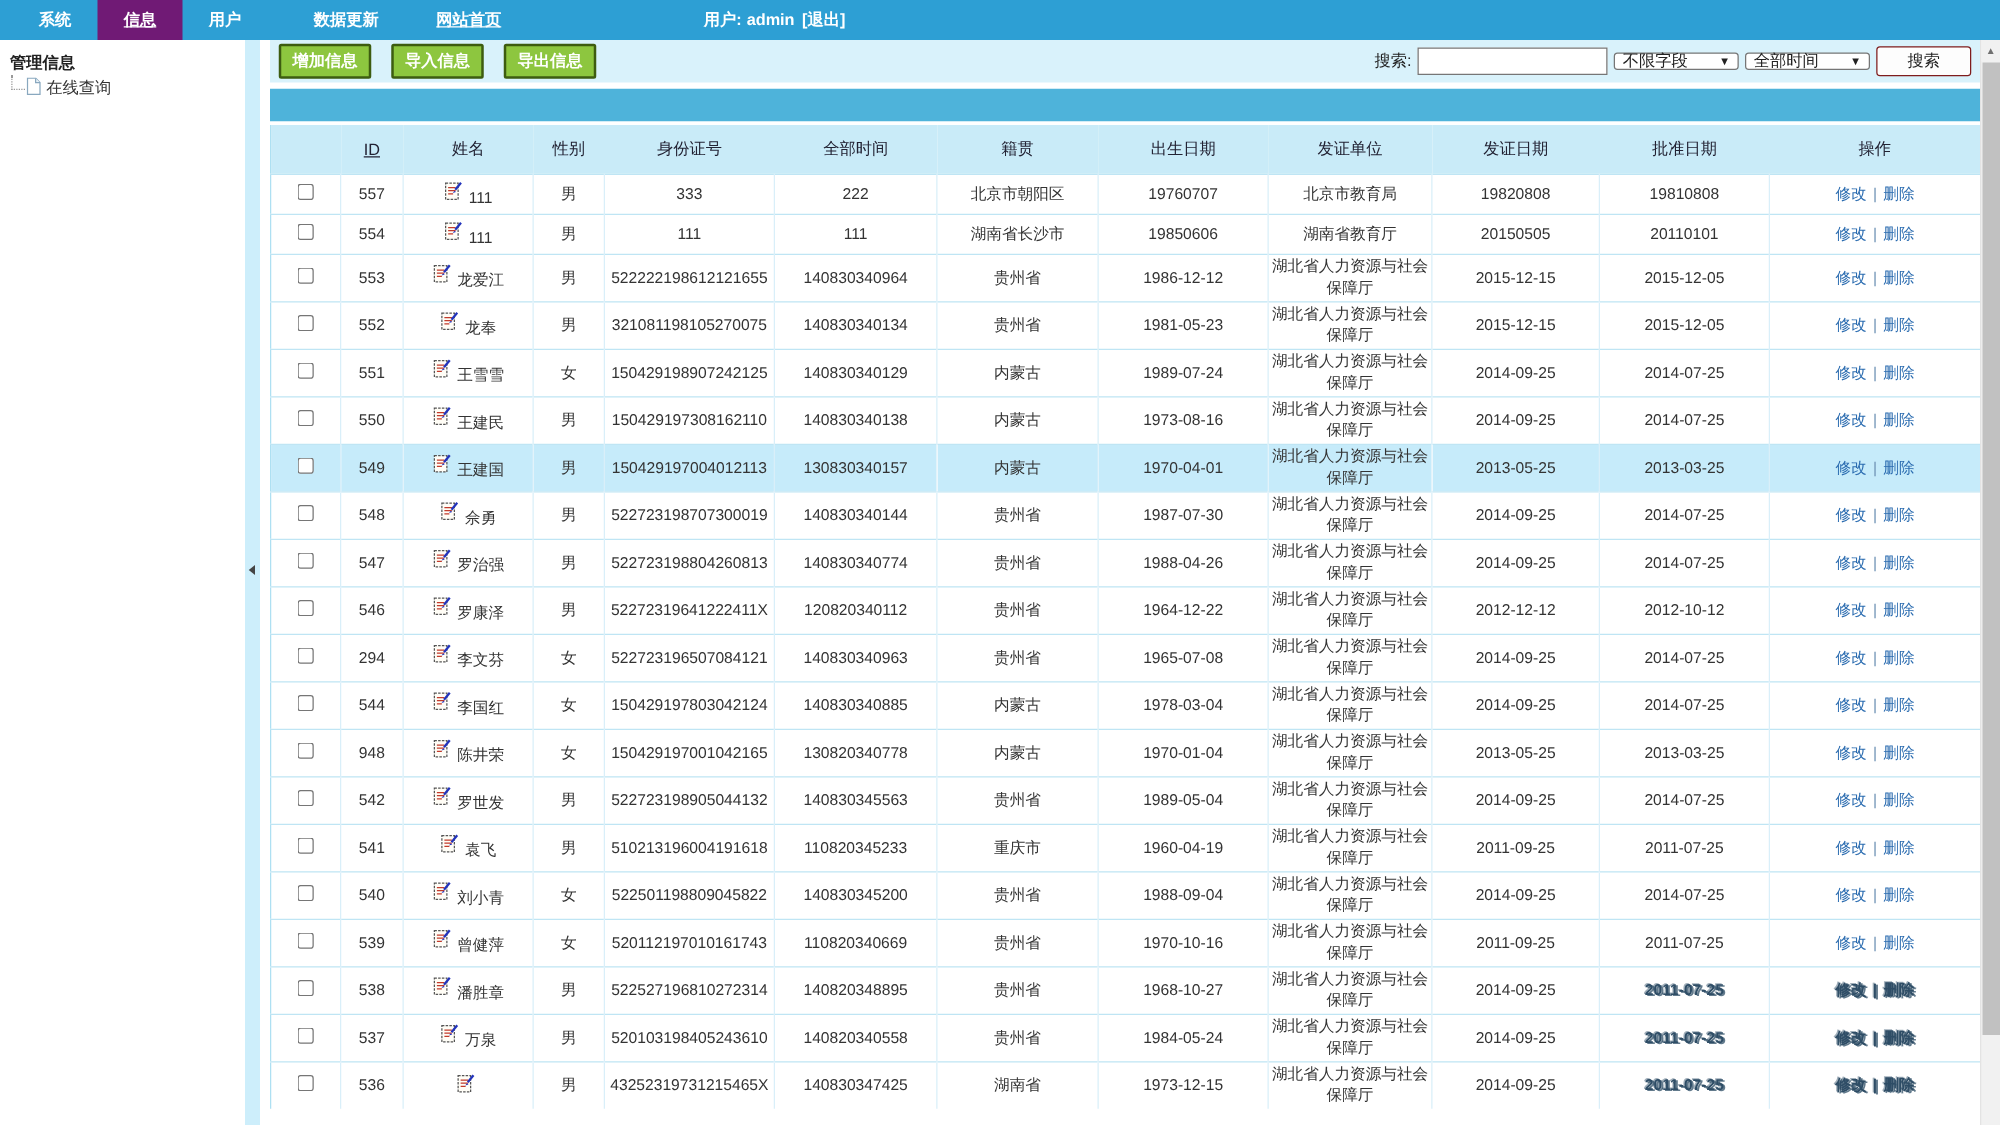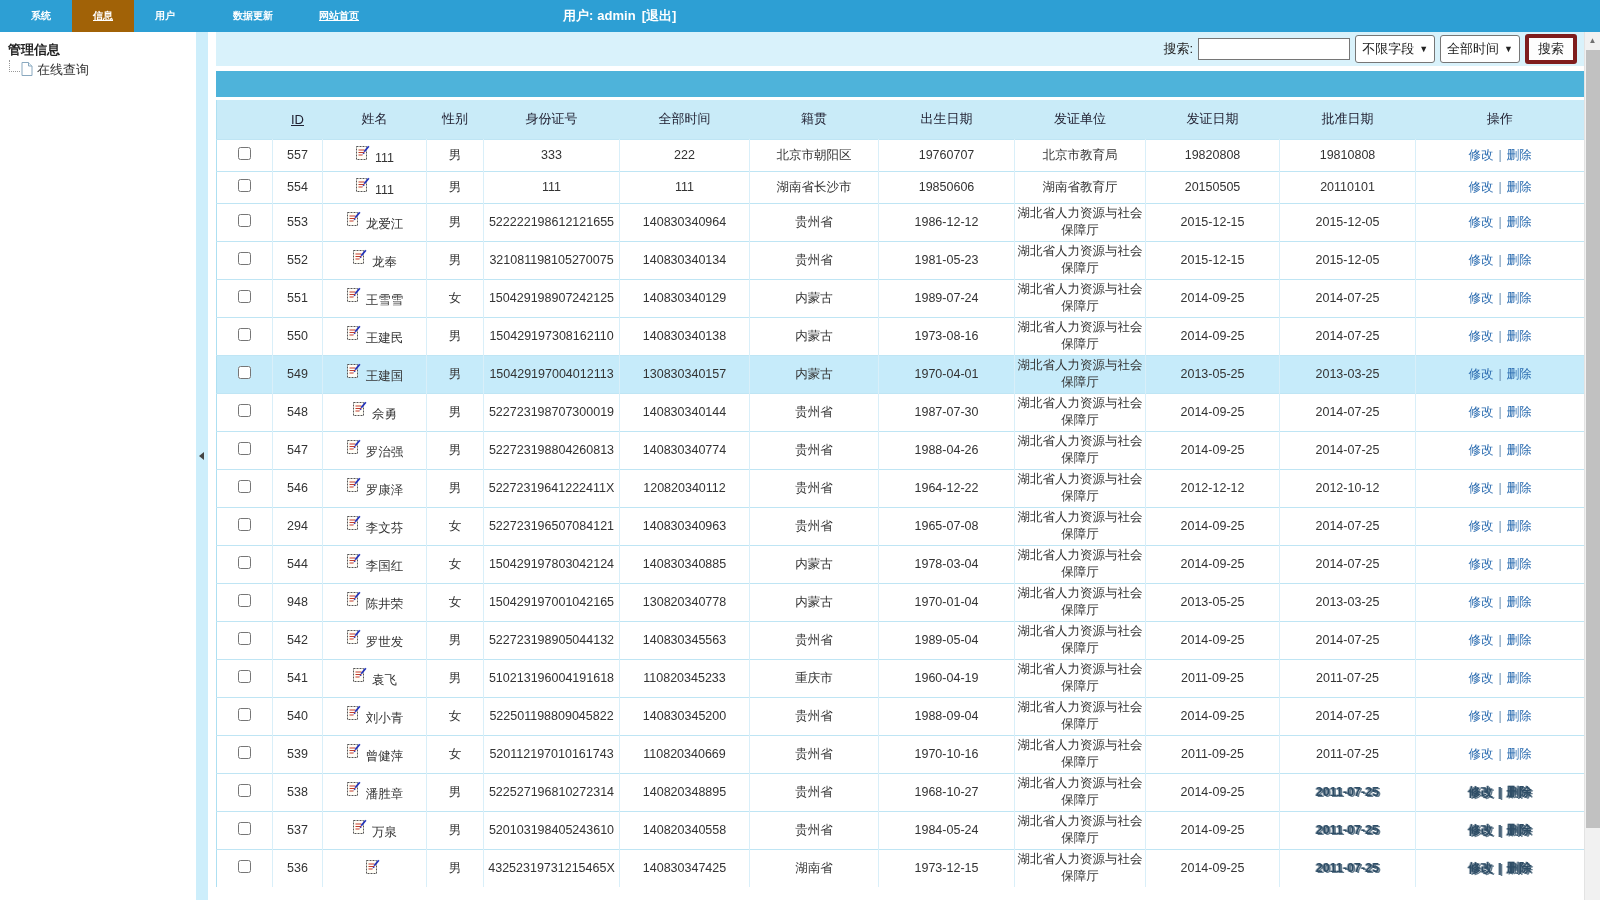--- a/index.html
+++ b/index.html
@@ -2,25 +2,25 @@
 <html><head>
 <meta charset="utf-8">
 <style>
   * { margin:0; padding:0; box-sizing:border-box; }
   html,body { width:1600px; height:900px; overflow:hidden; background:#fff;
     font-family:"Liberation Sans", sans-serif; }
 
   
   .topnav { position:absolute; left:0; top:0; width:1600px; height:32px;
     background:#2d9fd4; display:flex; align-items:stretch; padding-left:10px; }
-  .tab { color:#fff; font-weight:bold; font-size:10px; line-height:32px;
+  .tab { color:#fff; font-weight:bold; font-size:13px; line-height:32px;
     padding:0 21px; cursor:pointer; }
   .tab:nth-child(4){ margin-left:16px; }
   .tab:nth-child(5){ margin-left:4px;text-decoration:underline; }
-  .tab.active { background:#a16207;text-decoration:underline; }
+  .tab.active { background:#701a75;text-decoration:underline; }
   .user-area { position:absolute; left:563px; top:0; height:32px; line-height:32px;
     color:#fff; font-weight:bold; font-size:13px; white-space:nowrap; }
   .user-area a { color:#fff; text-decoration:none; margin-left:6px; cursor:pointer; }
   .user-area b { margin-left:4px; }
 
   
   .sidebar { position:absolute; left:0; top:32px; width:196px; bottom:0; background:#fff; }
   .sidebar-title { font-weight:bold; font-size:13px; color:#222; padding:9px 0 1px 8px; }
   .tree-item { display:flex; align-items:center; margin-left:9px; font-size:13px;
     color:#333; cursor:pointer; height:20px; }
@@ -48,25 +48,25 @@
   .breadcrumb a { color:#44606e; text-decoration:none; cursor:pointer; }
   .breadcrumb .sep { margin:0 5px; }
   .breadcrumb .prefix { margin-right:6px; }
 
   .toolbar { height:34px; background:#d9f2fb; display:flex; align-items:center; padding:0 7px; }
   .btn-green { background:#8dc63f; color:#fff; font-weight:bold; font-size:13px;
     border:2px solid #3d5c10; border-radius:2px; padding:3px 9px; margin-right:16px;
     cursor:pointer; }
   .search-zone { margin-left:auto; display:flex; align-items:center; gap:5px; font-size:13px; color:#222; }
   .search-input { width:152px; height:22px; border:1px solid #767676; font-size:13px; padding:0 4px; }
-  .select-box { border:1px solid #767676; border-radius:3px; background:#fff; height:28px;
-    display:flex; align-items:center; padding:0 6px; gap:5px; cursor:pointer; }
+  .select-box { border:1px solid #767676; border-radius:3px; background:#fff; height:14px;
+    display:flex; align-items:center; padding:0 6px; gap:25px; cursor:pointer; }
   .select-box .chev { font-size:9px; color:#222; }
-  .btn-search { border:4px solid #7f1d1d; border-radius:3px; background:#fdfdfd;
-    font-size:13px; padding:2px 9px; cursor:pointer; color:#222; }
+  .btn-search { border:1px solid #7f1d1d; border-radius:3px; background:#fdfdfd;
+    font-size:13px; padding:2px 24px; cursor:pointer; color:#222; }
 
   .bluebar { height:26px; background:#4eb3da; margin-top:5px; }
 
   
   table { width:1368px; border-collapse:collapse; table-layout:fixed; margin-top:3px;
     border-left:1px solid #aee0f2; border-right:1px solid #aee0f2; font-size:12.5px; color:#333; }
   th { background:#c9ebf8; height:39px; font-weight:normal; color:#223; font-size:13px; }
   th.sortable { text-decoration:underline; cursor:pointer; }
   td { text-align:center; border-top:1px solid #bfe5f4; border-right:1px solid #d9eff9;
     padding:1px 2px; overflow:hidden; }
@@ -110,20 +110,21 @@
     </div>
 </div>
 
 <div class="divider">
   <div class="collapse-arrow"></div>
 </div>
 
 <div class="main">
 
   <div class="toolbar">
+    <span id="toolbar-buttons"><button class="btn-green">增加信息</button><button class="btn-green">导入信息</button><button class="btn-green">导出信息</button></span>
     <span class="search-zone">
       <span>搜索:</span>
       <input class="search-input" value="" style="">
       <span class="select-box">
         <span>不限字段</span>
           <span class="chev">▼</span>
       </span>
       <span class="select-box">
         <span>全部时间</span>
           <span class="chev">▼</span>

